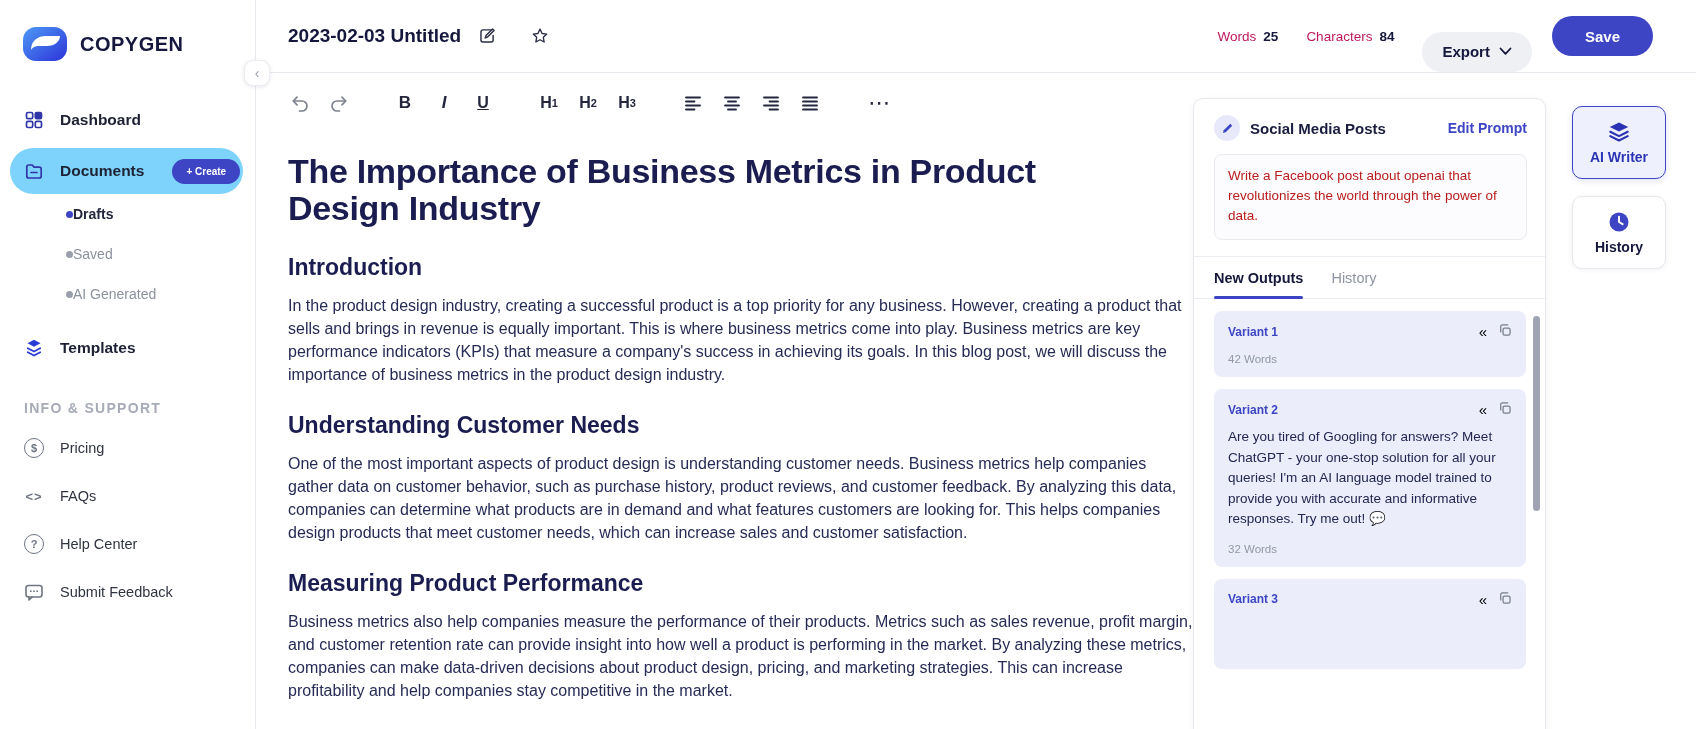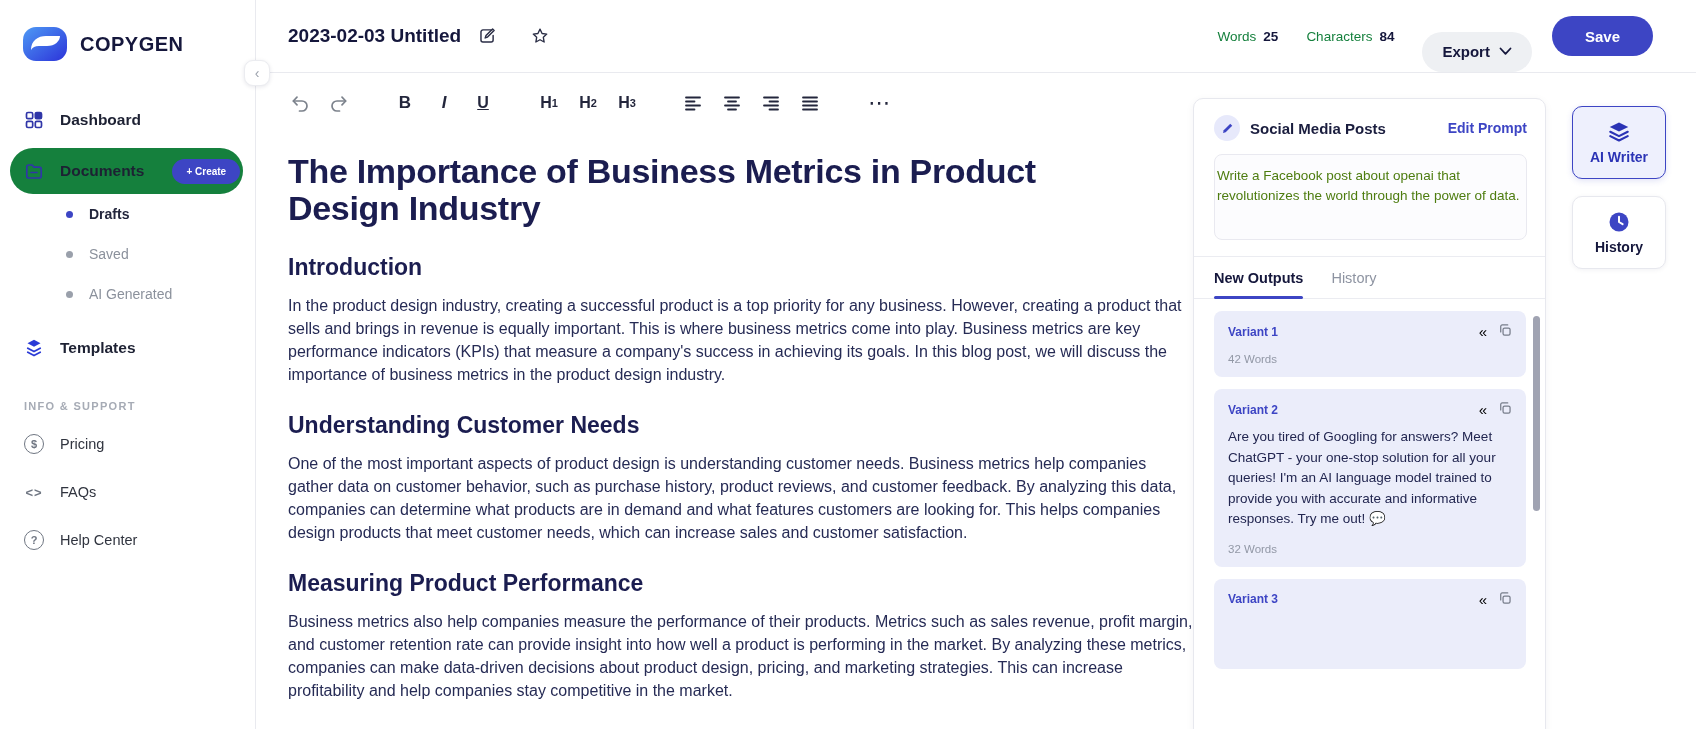--- a/index.html
+++ b/index.html
@@ -6,45 +6,45 @@
   html,body { width:1696px; height:729px; overflow:hidden; }
   body { font-family:"Liberation Sans","DejaVu Sans",sans-serif; background:#fff; position:relative; color:#15173c; }
   button { font-family:inherit; background:none; border:none; cursor:pointer; padding:0; }
 
   
   .sidebar { position:absolute; left:0; top:0; width:256px; height:729px; background:#fff; border-right:1px solid #e9eaef; z-index:5; }
   .logo-row { display:flex; align-items:center; gap:12px; padding:24px 0 0 22px; height:64px; }
   .logo-text { font-size:20px; font-weight:800; letter-spacing:.5px; color:#15173c; }
   .nav { margin-top:36px; }
   .nav-item { display:flex; align-items:center; gap:16px; height:40px; padding-left:24px; font-size:15.5px; font-weight:600; color:#1d2133; cursor:pointer; }
-  .doc-pill { display:flex; align-items:center; gap:16px; height:46px; margin:8px 12px 0 10px; padding-left:14px; background:#15803d; border-radius:26px; cursor:pointer; }
+  .doc-pill { display:flex; align-items:center; gap:16px; height:46px; margin:8px 12px 0 10px; padding-left:14px; background:#7dd3fc; border-radius:26px; cursor:pointer; }
   .doc-pill .lbl { font-size:15.5px; font-weight:600; color:#1d2133; }
   .create-btn { margin-left:12px; background:#3d45c4; color:#fff; font-size:10px; font-weight:600; border-radius:15px; padding:7px 14px; }
-  .sub-item { display:flex; align-items:center; gap:16px; height:40px; padding-left:66px; font-size:14px; cursor:pointer; }
+  .sub-item { display:flex; align-items:center; height:40px; padding-left:66px; font-size:14px; cursor:pointer; }
   .sub-item:first-child { margin-top:6px; }
   .dot { width:7px; height:7px; border-radius:50%; background:#9aa0ab; flex:none; }
   .sub-item.active { color:#23263c; font-weight:600; }
   .sub-item.active .dot { background:#3d45c4; }
   .sub-item.muted { color:#8b919c; }
   .nav-item.templates { margin-top:12px; height:44px; }
-  .section-label { margin:30px 0 0 24px; font-size:11px; font-weight:700; letter-spacing:1.3px; color:#a6abb5; }
+  .section-label { margin:30px 0 0 24px; font-size:14px; font-weight:700; letter-spacing:1.3px; color:#a6abb5; }
   .support { margin-top:8px; }
   .support-item { display:flex; align-items:center; gap:16px; height:48px; padding-left:24px; font-size:14.5px; font-weight:500; color:#30343f; cursor:pointer; }
   .ic-circle { width:20px; height:20px; border:1.5px solid #6f7682; border-radius:50%; color:#6f7682; font-size:11px; font-weight:700; display:flex; align-items:center; justify-content:center; flex:none; }
   .ic-code { width:20px; color:#6f7682; font-size:13px; font-weight:700; letter-spacing:1px; text-align:center; flex:none; }
 
   .collapse-btn { position:absolute; left:244px; top:60px; width:26px; height:26px; background:#fff; border:1px solid #ebecf0; border-radius:9px; box-shadow:0 1px 4px rgba(20,20,60,.10); color:#9aa0ab; font-size:14px; line-height:24px; text-align:center; z-index:9; }
 
   
   .main { position:absolute; left:257px; top:0; width:1439px; height:729px; }
   .topbar { height:73px; border-bottom:1px solid #e9eaef; display:flex; align-items:center; padding:0 43px 0 31px; }
   .doc-title { font-size:19px; font-weight:700; color:#15173c; }
   .title-icons { display:flex; align-items:center; gap:14px; margin-left:14px; color:#2a2d45; }
   .stat { display:flex; align-items:baseline; gap:7px; font-size:13.5px; }
-  .stat .lab { color:#15803d;text-align:right; }
+  .stat .lab { color:#be185d;text-align:right; }
   .stat .val { color:#15173c; font-weight:700; }
   .topbar-right { margin-left:auto; display:flex; align-items:center; gap:28px; }
   .export-btn { height:40px; padding:0 20px; border-radius:21px; background:#eef0f3; display:flex; align-items:center; gap:9px; font-size:15px; font-weight:600; color:#15173c;margin-top:31px; }
   .save-btn { height:40px; padding:0 33px; border-radius:21px; background:#3d45c4; color:#fff; font-size:15px; font-weight:600; margin-left:-8px; }
 
   .workspace { position:relative; height:656px; }
 
   
   .editor { position:absolute; left:31px; top:0; width:905px; }
   .toolbar { display:flex; align-items:center; height:56px; margin-top:2px; }
@@ -62,21 +62,21 @@
   .doc-h2 { margin-top:26px; font-size:23px; font-weight:700; color:#1b1d50; }
   .doc-p { margin-top:13px; max-width:905px; font-size:16px; line-height:23px; color:#262b55; }
 
   
   .panel { position:absolute; left:936px; top:25px; width:353px; height:690px; background:#fff; border:1px solid #e7e8ee; border-radius:10px; box-shadow:0 2px 8px rgba(20,20,60,.05); }
   .panel-top { padding:16px 18px 16px 20px; border-bottom:1px solid #ebecf1; }
   .panel-head { display:flex; align-items:center; gap:10px; }
   .pencil-circle { width:26px; height:26px; border-radius:50%; background:#e7e9fb; display:flex; align-items:center; justify-content:center; flex:none; }
   .panel-title { font-size:15px; font-weight:600; color:#1a1d3e; }
   .edit-prompt { margin-left:auto; font-size:14px; font-weight:600; color:#3d45c4; }
-  .prompt-box { margin-top:13px; border:1px solid #e9e9f0; border-radius:8px; background:#fcfcfe; padding:11px 2px; font-size:13.5px; line-height:20px; color:#4d7c0f; min-height:86px; }
+  .prompt-box { margin-top:13px; border:1px solid #e9e9f0; border-radius:8px; background:#fcfcfe; padding:11px 13px; font-size:13.5px; line-height:20px; color:#b91c1c; min-height:86px; }
   .tabs { display:flex; gap:28px; padding:0 20px; height:42px; border-bottom:1px solid #ebecf1; }
   .tab { font-size:14.5px; display:flex; align-items:center; color:#8d93a1; position:relative; }
   .tab.active { color:#15173c; font-weight:600; }
   .tab.active::after { content:""; position:absolute; left:0; right:0; bottom:-1px; height:3px; background:#3d45c4; border-radius:2px; }
   .outputs { padding:12px 19px 0 20px; overflow:hidden; height:520px; }
   .variant-card { background:#ebedfa; border-radius:8px; padding:12px 14px 10px; margin-bottom:12px; }
   .variant-head { display:flex; align-items:center; }
   .variant-label { font-size:12px; font-weight:700; color:#3d45c4; }
   .variant-actions { margin-left:auto; display:flex; align-items:center; gap:11px; color:#777d8a; }
   .chev-ic { font-size:15px; line-height:1; }
@@ -158,20 +158,30 @@
       <span class="ic-circle">$</span>
       <span>Pricing</span>
     </div>
     <div class="support-item">
       <span class="ic-code">&lt;&gt;</span>
       <span>FAQs</span>
     </div>
     <div class="support-item">
       <span class="ic-circle">?</span>
       <span>Help Center</span>
+    </div>
+    <div class="support-item">
+      <svg width="20" height="18" viewBox="0 0 20 18" fill="none" stroke="#6f7682" stroke-width="1.6" stroke-linecap="round" stroke-linejoin="round">
+        <rect x="2" y="2.5" width="16" height="11.5" rx="2.5"></rect>
+        <path d="M5 14 v3 l3.2-3"></path>
+        <circle cx="6.8" cy="8.2" r="0.9" fill="#6f7682" stroke="none"></circle>
+        <circle cx="10" cy="8.2" r="0.9" fill="#6f7682" stroke="none"></circle>
+        <circle cx="13.2" cy="8.2" r="0.9" fill="#6f7682" stroke="none"></circle>
+      </svg>
+      <span>Submit Feedback</span>
     </div>
   </div>
 </aside>
 
 <button class="collapse-btn">
   <span>‹</span>
 </button>
 
 <div class="main">
 

